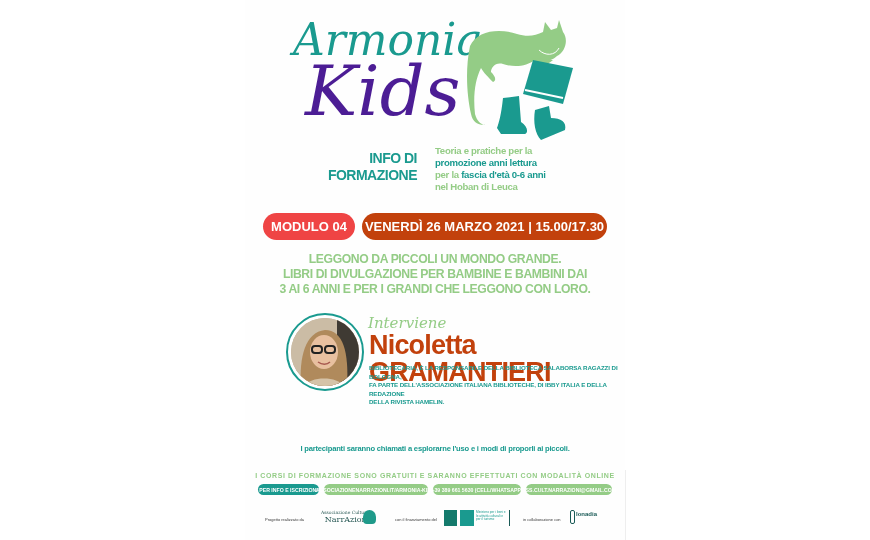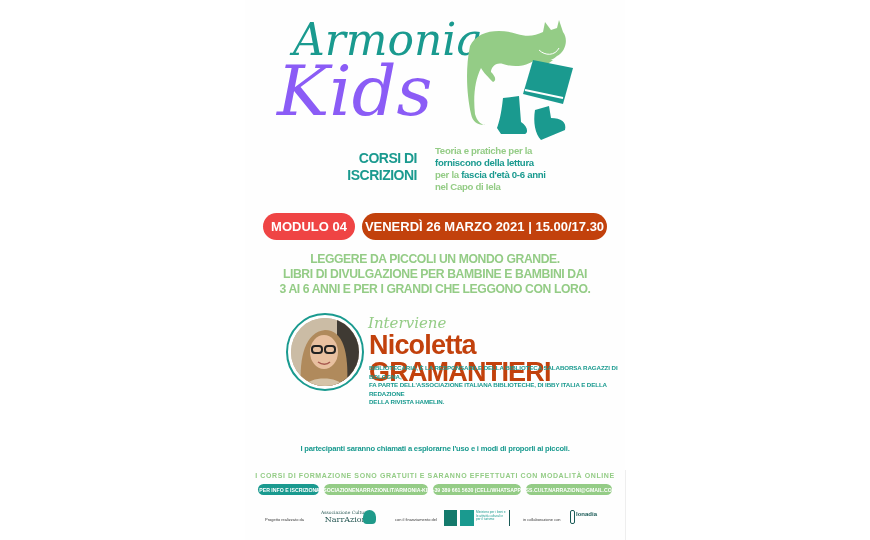--- a/index.html
+++ b/index.html
@@ -3,21 +3,21 @@
 <meta charset="utf-8">
 <style>
   * { margin: 0; padding: 0; box-sizing: border-box; }
   html, body { width: 870px; height: 540px; background: #ffffff; overflow: hidden; }
   body { position: relative; font-family: "Liberation Sans", sans-serif; }
 
   .poster { position: absolute; left: 245px; top: 0; width: 380px; height: 540px; background: #fefefe; }
 
   
   .title-armonia { position: absolute; left: 48px; top: 14px; font-family: "DejaVu Serif", serif; font-style: italic; font-size: 44px; color: #1a9a8f; letter-spacing: 0px; }
-  .title-kids { position: absolute; left: 32px; top: 56px; font-family: "DejaVu Serif", serif; font-style: italic; font-size: 70px; color: #8b5cf6; line-height: 1; }
+  .title-kids { position: absolute; left: 60px; top: 56px; font-family: "DejaVu Serif", serif; font-style: italic; font-size: 70px; color: #4c1d95; line-height: 1; }
 
   .illustration { position: absolute; left: 210px; top: 18px; width: 125px; height: 125px; }
 
   
   .corsi { position: absolute; left: 74px; top: 150px; width: 98px; text-align: right; color: #1a9a8f; font-weight: bold; font-size: 14px; line-height: 17px; letter-spacing: -0.5px; }
   .corsi-desc { position: absolute; left: 178px; top: 145px; color: #94cc86; font-size: 9.6px; font-weight: bold; line-height: 12px; letter-spacing: -0.3px; margin-left: 12px; }
   .corsi-desc .hl { color: #1a9a8f; }
 
   
   .pill { position: absolute; border-radius: 14px; color: #ffffff; font-weight: bold; display: flex; align-items: center; justify-content: center; }
@@ -76,35 +76,35 @@
       <path d="M78 42 L 118 50 L 108 86 L 68 76 Z" fill="#1a9a8f"></path>
       <path d="M70 72 L 108 80" stroke="#fff" stroke-width="2"></path>
     </g>
     <g>
       <path d="M48 80 L 64 78 L 66 104 C 72 108, 74 114, 70 116 L 46 116 L 42 110 C 44 104, 46 98, 48 80 Z" fill="#1a9a8f"></path>
       <path d="M80 92 L 94 88 L 96 100 C 106 100, 112 104, 110 112 L 86 122 C 80 116, 78 104, 80 92 Z" fill="#1a9a8f"></path>
     </g>
   </svg>
 
   <div class="corsi">
-    <div>CORSI DI</div>
-    <div>ISCRIZIONI</div>
+    <div>INFO DI</div>
+    <div>FORMAZIONE</div>
   </div>
   <div class="corsi-desc">
     <div>Teoria e pratiche per la</div>
-    <div class="hl">forniscono della lettura</div>
+    <div class="hl">promozione anni lettura</div>
     <div><span>per la </span><span class="hl">fascia d'età 0-6 anni</span></div>
-    <div>nel Capo di Iela</div>
+    <div>nel Hoban di Leuca</div>
   </div>
 
   <div class="pill pill-modulo">MODULO 04</div>
   <div class="pill pill-date">VENERDÌ 26 MARZO 2021  | 15.00/17.30</div>
 
   <div class="subtitle">
-    <div>LEGGERE DA PICCOLI UN MONDO GRANDE.</div>
+    <div>LEGGONO DA PICCOLI UN MONDO GRANDE.</div>
     <div>LIBRI DI DIVULGAZIONE PER BAMBINE E BAMBINI DAI</div>
     <div>3 AI 6 ANNI E PER I GRANDI CHE LEGGONO CON LORO.</div>
   </div>
 
   <div class="photo">
     <div class="photo-inner">
       <svg width="68" height="68" viewBox="0 0 68 68">
         <rect x="0" y="0" width="68" height="68" fill="#cbbca5"></rect>
         <rect x="46" y="0" width="22" height="68" fill="#3f3a33"></rect>
         <path d="M10 68 C 8 40, 14 14, 34 12 C 52 12, 58 34, 56 68 Z" fill="#b08a5c"></path>

